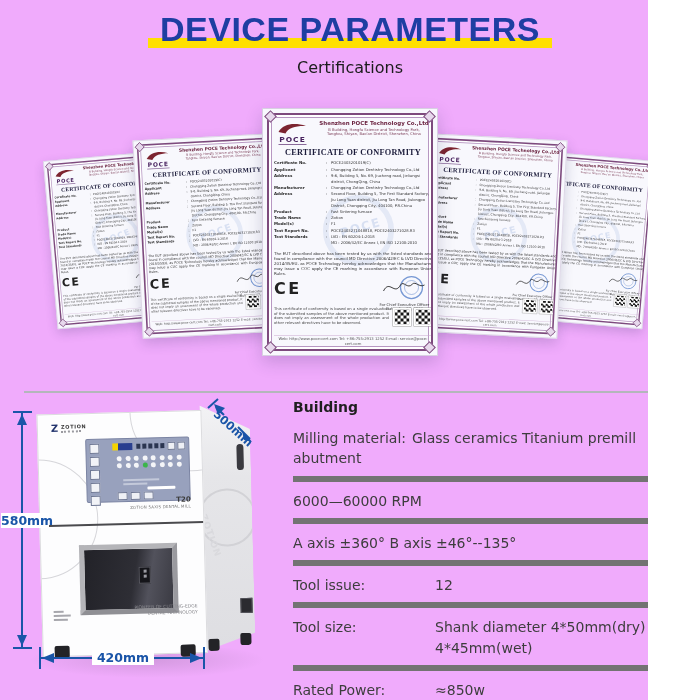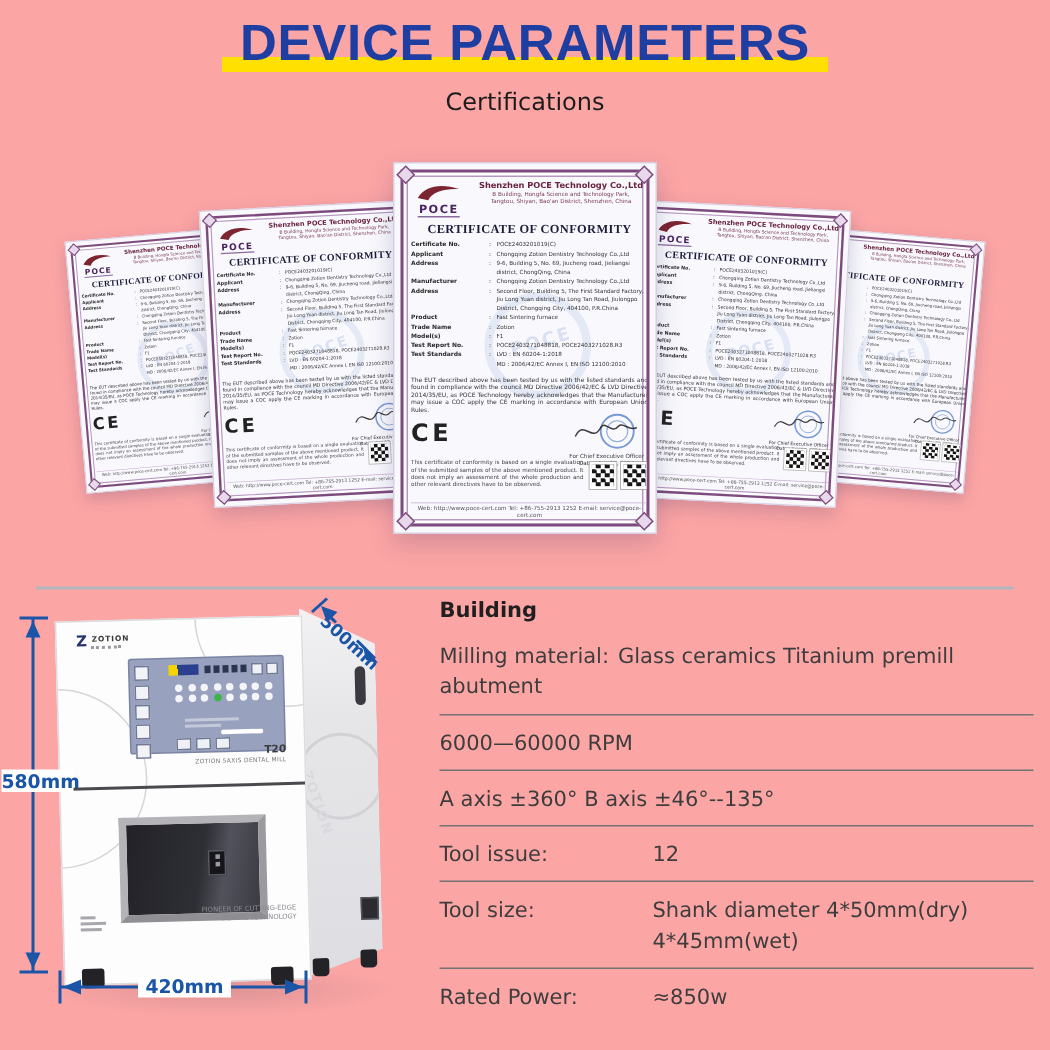--- a/index.html
+++ b/index.html
@@ -1,17 +1,17 @@
 <!DOCTYPE html>
 <html><head>
 <meta charset="utf-8">
 <style>
   html,body{margin:0;padding:0;}
   body{width:700px;height:700px;background:#ffffff;font-family:"DejaVu Sans","Liberation Sans",sans-serif;}
-  #page{position:relative;width:700px;height:700px;background:#fca5a5;overflow:hidden;}
+  #page{position:relative;width:648px;height:700px;background:#f0abfc;overflow:hidden;}
 
   
   .hdr{position:absolute;left:0;top:0;width:700px;text-align:center;}
   .hdr-title-wrap{position:relative;display:block;margin:8px auto 0;width:700px;height:44px;}
   .hdr-bar{position:absolute;left:148px;top:30px;width:404px;height:10px;background:#ffe000;}
   .hdr-title{position:absolute;left:0;top:0;width:700px;font-size:34px;line-height:42px;font-weight:800;
              letter-spacing:.5px;color:#1e3ea2;font-family:"Liberation Sans","DejaVu Sans",sans-serif;}
   .hdr-sub{position:absolute;left:0;top:58px;width:700px;text-align:center;font-size:16px;color:#1c1c1c;}
 
   
@@ -124,21 +124,21 @@
   .f4{left:228px;top:238px;width:11px;height:12px;}
   .dims-svg{position:absolute;left:0;top:0;width:282px;height:300px;z-index:6;pointer-events:none;}
   .dim-label{position:absolute;z-index:7;font-weight:700;color:#1a55a8;background:#fff;font-size:12.5px;}
   .dl-h{left:-9px;top:115px;width:48px;text-align:center;}
   .dl-w{left:82px;top:252px;width:62px;text-align:center;}
   .dl-d{left:210px;top:9px;transform:rotate(42deg);transform-origin:0 0;font-size:11.5px;background:transparent;}
 
   
   .specs{position:absolute;left:293px;top:399px;width:396px;}
   .specs-heading{font-size:14px;font-weight:700;color:#1f1f1f;margin-bottom:4px;}
-  .spec-row{display:flex;padding:9px 0 7px;border-bottom:1px solid #737373;font-size:14px;color:#3d3d3d;line-height:1.45;}
+  .spec-row{display:flex;padding:9px 0 7px;border-bottom:6px solid #737373;font-size:14px;color:#3d3d3d;line-height:1.45;}
   .spec-row:last-child{border-bottom:none;}
   .spec-label{flex:0 0 142px;}
   .spec-value{flex:1;white-space:pre-line;}
   .spec-row-flow{display:block;}
   .spec-row-flow .spec-label{display:inline;margin-right:6px;}
   .spec-row-flow .spec-value{display:inline;}
   .spec-value2{margin-left:114px;margin-top:11px;}
 </style>
 </head>
 <body>

